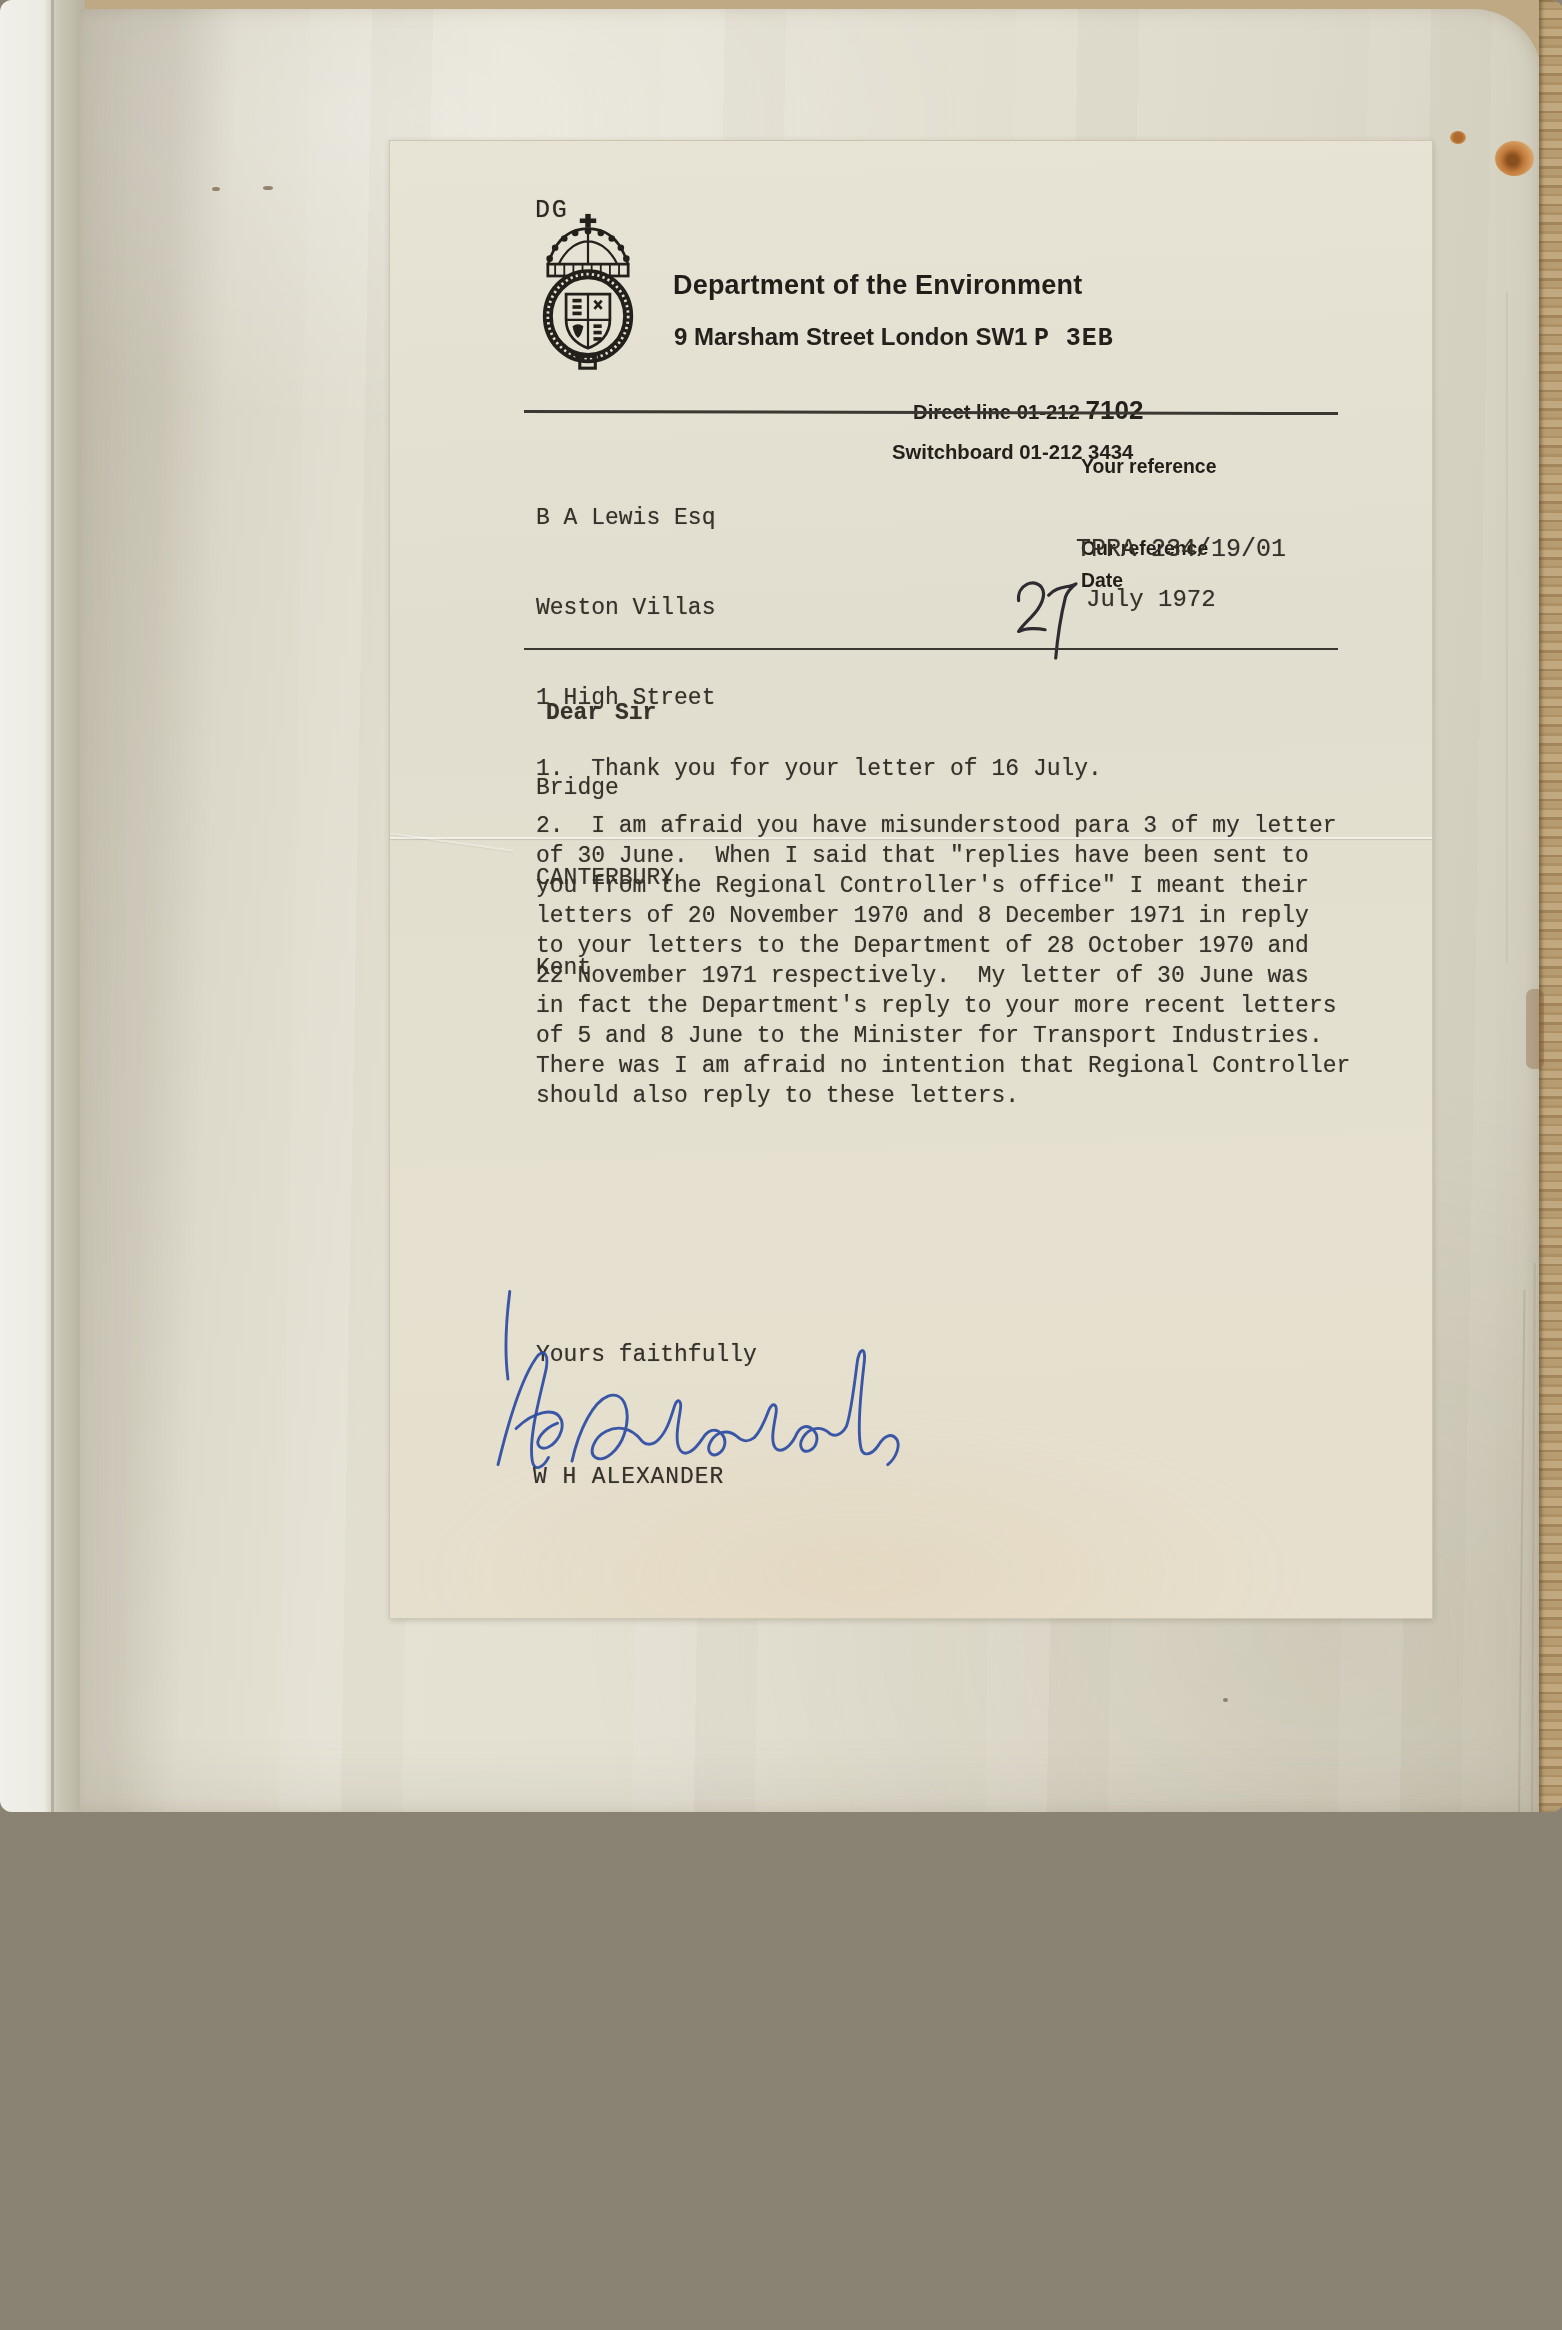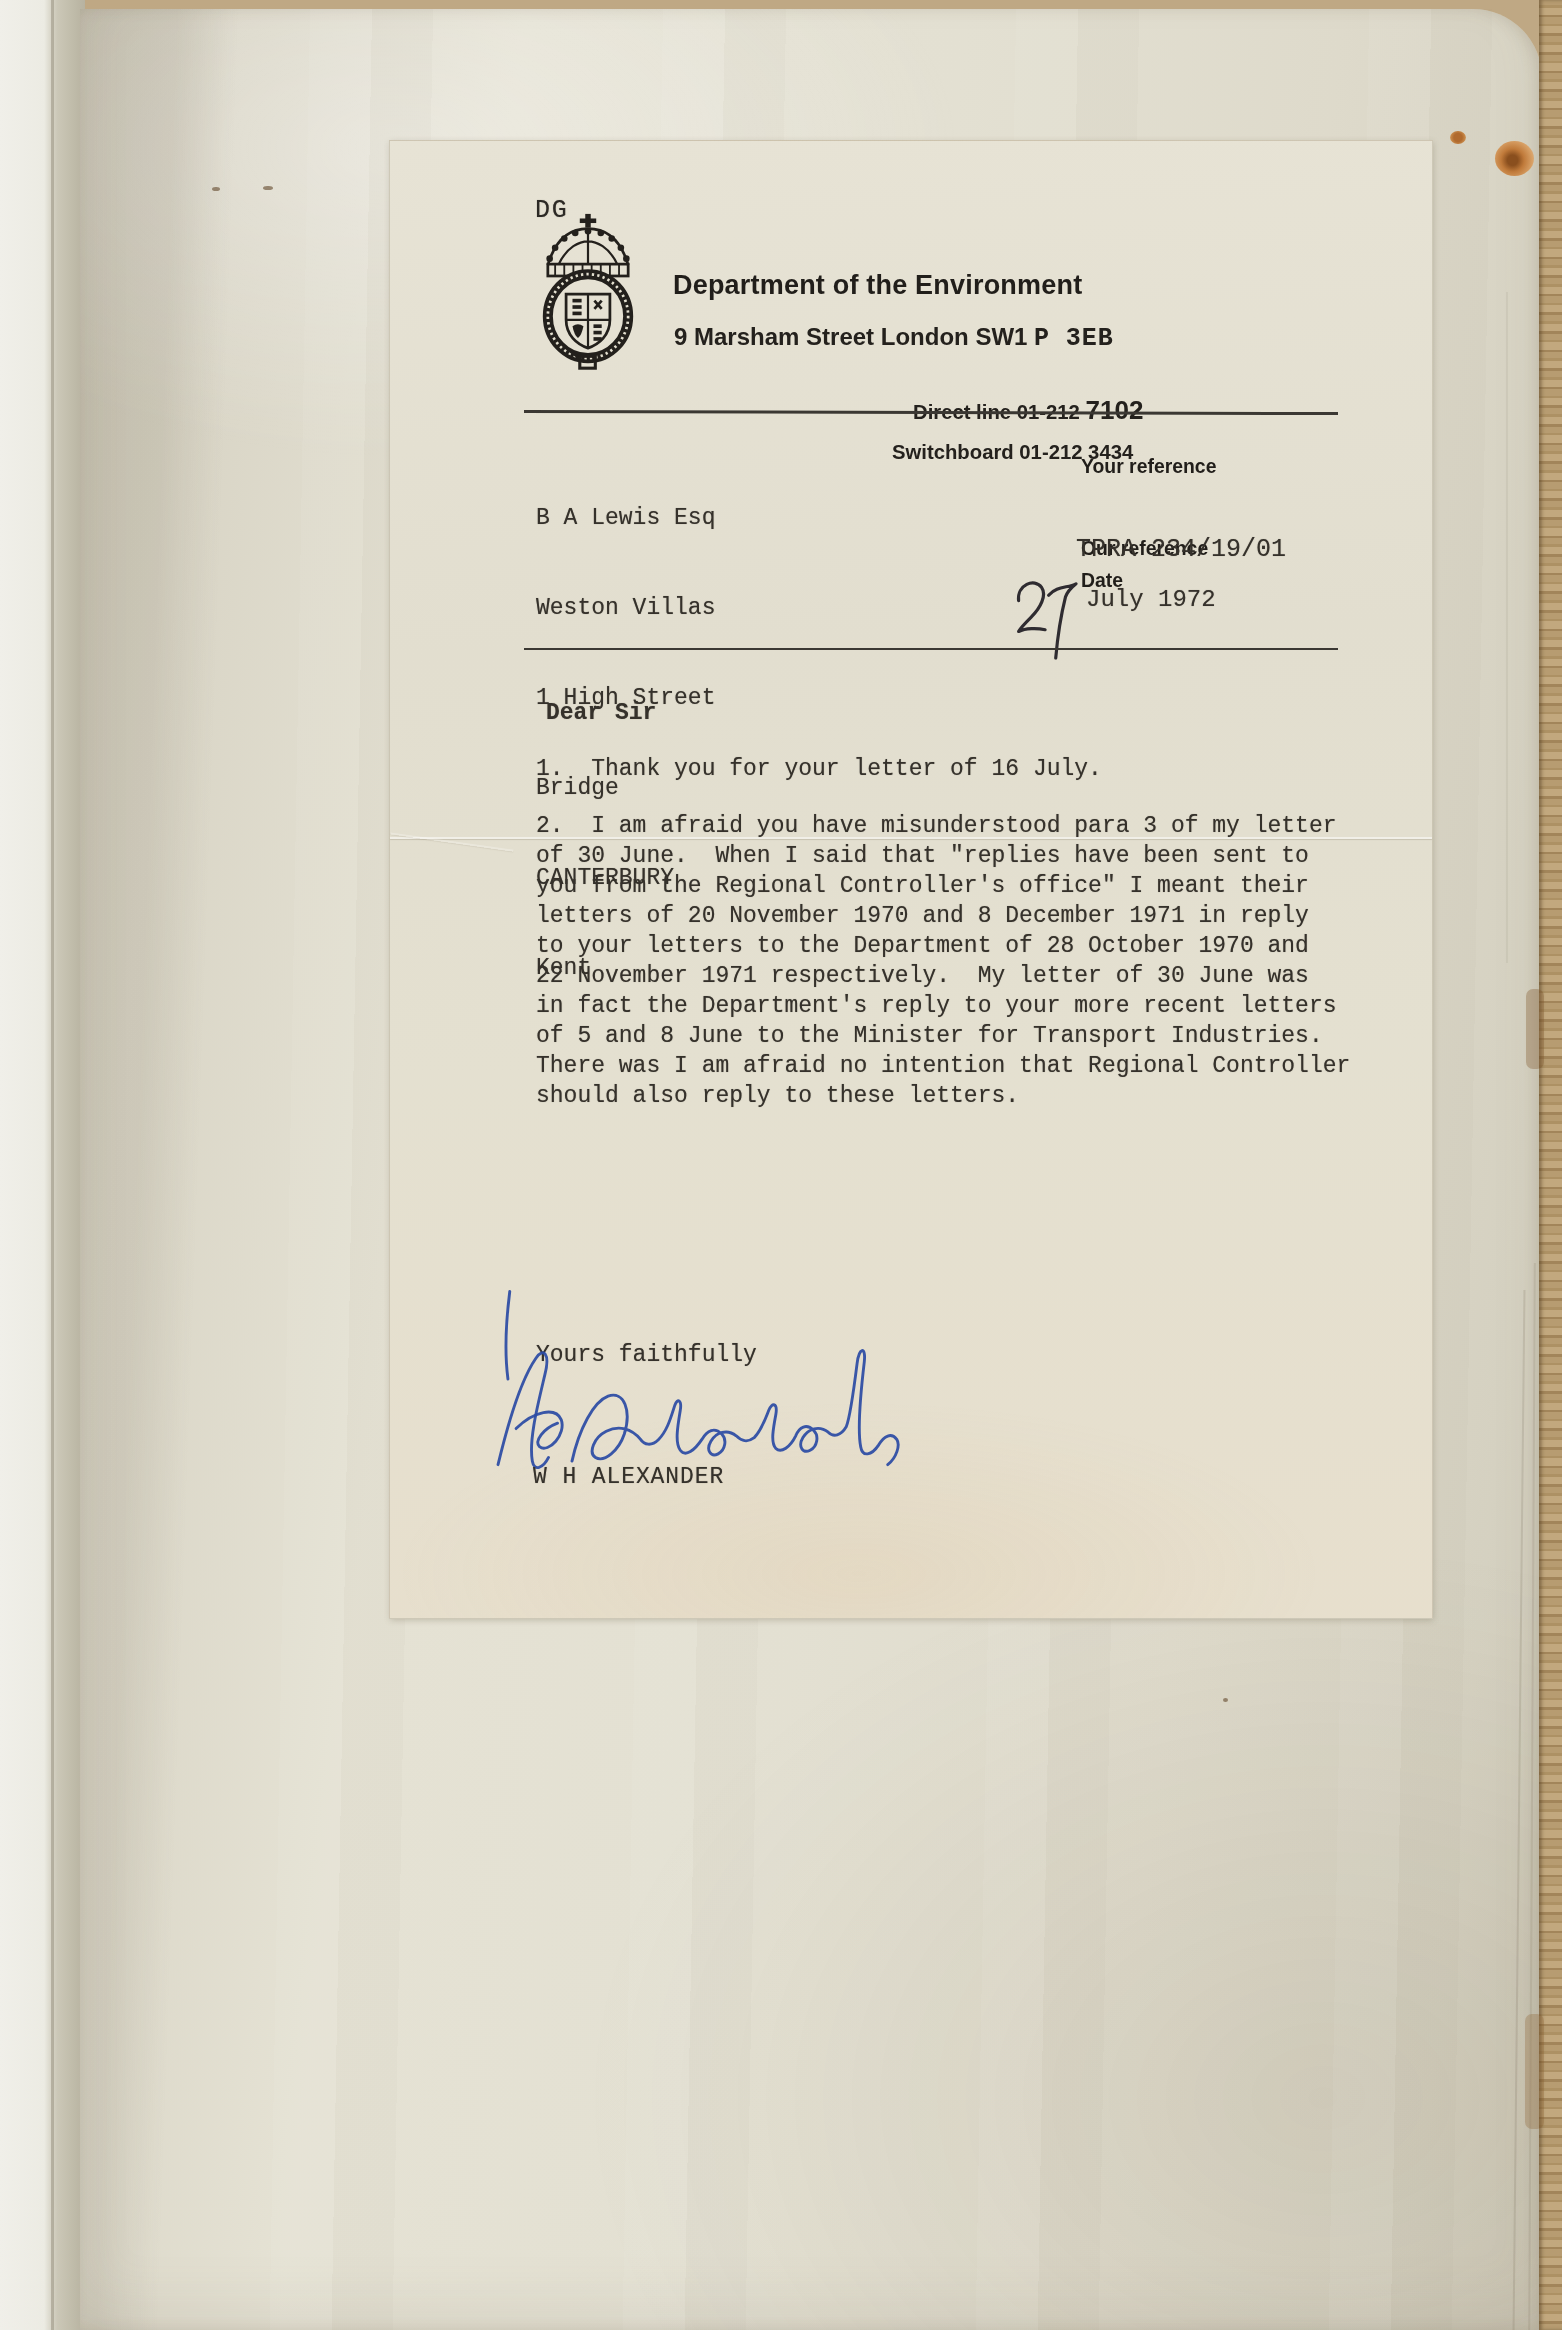--- a/index.html
+++ b/index.html
@@ -1,17 +1,17 @@
 <!DOCTYPE html>
 <html style="font-size:14px"><head>
 <meta charset="utf-8">
 <style>
   html,body{margin:0;padding:0;background:#8a8272;}
-  .photo{position:relative;width:1563px;height:2330px;overflow:hidden;
-    background:#bfa884;font-family:"Liberation Sans",sans-serif;}
+  .photo{position:relative;width:1563px;height:1812px;overflow:hidden;
+    background:#bfa884;font-family:"Liberation Sans",sans-serif;border-radius:12px;}
   
   .facing-page{position:absolute;left:0;top:0;bottom:0;width:85px;
     background:linear-gradient(90deg,#f0efe9 0%,#ecebe3 52%,#d8d5c8 60%,#cbc7b7 68%,#c1bdab 84%,#b7b2a0 100%);}
   .facing-page-line{position:absolute;left:51px;top:0;bottom:0;width:2.7px;background:rgba(140,134,116,.45);}
   .book-edge{position:absolute;right:0;top:0;bottom:0;width:24px;
     background:repeating-linear-gradient(0deg,#b79c71 0 6.2px,#a2855a 6.2px 8.8px,#c2a87e 8.8px 16px,#ad9164 16px 18.6px);
     box-shadow:inset 2.7px 0 3.5px rgba(70,50,25,.45);}
   .album-page{position:absolute;left:80px;right:21px;top:8.8px;bottom:0;
     border-top-right-radius:69px;
     background:

